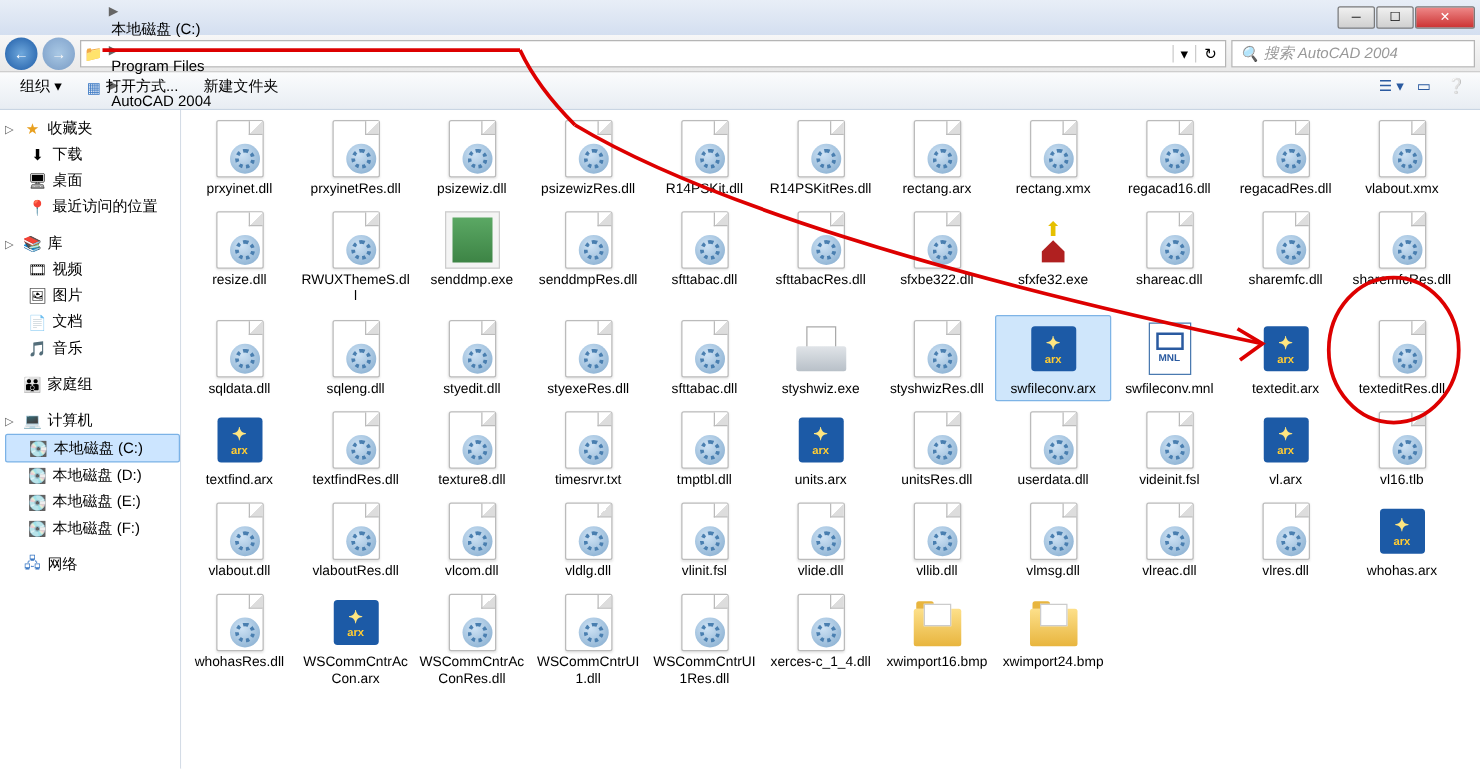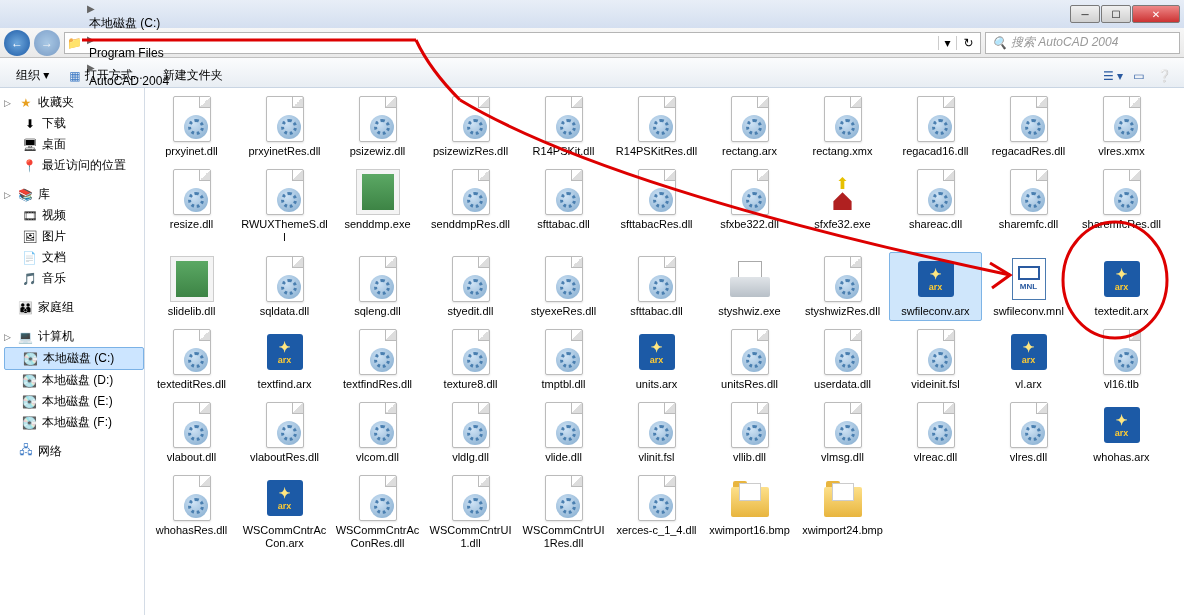--- a/index.html
+++ b/index.html
@@ -14,21 +14,21 @@
 .addr { height: 30px; background: linear-gradient(#f7f7f7,#e9e9e9); border-bottom: 1px solid #c0c0c0; display: flex; align-items: center; padding: 2px 4px; gap: 4px; }
 .navbtn { width: 26px; height: 26px; border-radius: 50%; background: radial-gradient(#6fa8dc,#1c5aa6); display: flex; align-items: center; justify-content: center; color: #fff; font-size: 12px; }
 .breadcrumb-bar { flex: 1; height: 22px; border: 1px solid #b5b5b5; background: #fff; display: flex; align-items: center; font-size: 12px; }
 .bc-icon { width: 20px; display: flex; align-items: center; justify-content: center; }
 .bc-item { padding: 0 4px; display: flex; align-items: center; height: 100%; }
 .bc-sep { color: #666; padding: 0 2px; font-size: 10px; }
 .dd { border-left: 1px solid #ccc; width: 18px; text-align: center; }
 .refresh { border-left: 1px solid #ccc; width: 24px; text-align: center; }
 .search { width: 195px; height: 22px; border: 1px solid #b5b5b5; background: #fff; display: flex; align-items: center; font-size: 12px; color: #999; padding: 0 6px; font-style: italic; }
 
-.toolbar { height: 30px; background: linear-gradient(#fbfcfd,#e8edf3); border-bottom: 1px solid #c9d5e3; display: flex; align-items: flex-end; font-size: 12px; padding: 0 8px; gap: 4px; }
+.toolbar { height: 30px; background: linear-gradient(#fbfcfd,#e8edf3); border-bottom: 1px solid #c9d5e3; display: flex; align-items: flex-start; font-size: 12px; padding: 0 8px; gap: 4px; }
 .tb-btn { padding: 3px 8px; display: flex; align-items: center; gap: 4px; border-radius: 2px; }
 .tb-spacer { flex: 1; }
 .tb-icon { width: 22px; height: 22px; display: flex; align-items: center; justify-content: center; color: #2a5aa0; }
 
 .main { display: flex; height: calc(615px - 28px - 30px - 30px); }
 .sidebar { width: 145px; border-right: 1px solid #d4dce6; overflow: auto; font-size: 12px; padding: 4px 0 10px 4px; background: #fff; }
 .sb-group { margin-bottom: 8px; }
 .sb-head { display: flex; align-items: center; gap: 4px; padding: 2px 0; }
 .sb-arrow { width: 10px; font-size: 9px; color: #666; }
 .sb-gicon { width: 16px; height: 16px; display: inline-flex; align-items: center; justify-content: center; }
@@ -268,21 +268,21 @@
             </div>
           </div>
     <div class="file-name">regacadRes.dll</div>
         </div>
         <div class="file">
           <div class="file-icon">
             <div class="ic-page">
               <div class="ic-gear"></div>
             </div>
           </div>
-    <div class="file-name">vlres.xmx</div>
+    <div class="file-name">vlabout.xmx</div>
         </div>
         <div class="file">
           <div class="file-icon">
             <div class="ic-page">
               <div class="ic-gear"></div>
             </div>
           </div>
     <div class="file-name">resize.dll</div>
         </div>
         <div class="file">
@@ -361,28 +361,20 @@
         <div class="file">
           <div class="file-icon">
             <div class="ic-page">
               <div class="ic-gear"></div>
             </div>
           </div>
     <div class="file-name">sharemfcRes.dll</div>
         </div>
         <div class="file">
           <div class="file-icon">
-            <div class="ic-thumb">
-              <div class="img"></div>
-            </div>
-          </div>
-    <div class="file-name">slidelib.dll</div>
-        </div>
-        <div class="file">
-          <div class="file-icon">
             <div class="ic-page">
               <div class="ic-gear"></div>
             </div>
           </div>
     <div class="file-name">sqldata.dll</div>
         </div>
         <div class="file">
           <div class="file-icon">
             <div class="ic-page">
               <div class="ic-gear"></div>
@@ -487,20 +479,28 @@
             </div>
           </div>
     <div class="file-name">texture8.dll</div>
         </div>
         <div class="file">
           <div class="file-icon">
             <div class="ic-page">
               <div class="ic-gear"></div>
             </div>
           </div>
+    <div class="file-name">timesrvr.txt</div>
+        </div>
+        <div class="file">
+          <div class="file-icon">
+            <div class="ic-page">
+              <div class="ic-gear"></div>
+            </div>
+          </div>
     <div class="file-name">tmptbl.dll</div>
         </div>
         <div class="file">
           <div class="file-icon">
             <div class="ic-arx">
               <span class="star">✦</span>
               <span>arx</span>
             </div>
           </div>
     <div class="file-name">units.arx</div>
@@ -577,29 +577,29 @@
             </div>
           </div>
     <div class="file-name">vldlg.dll</div>
         </div>
         <div class="file">
           <div class="file-icon">
             <div class="ic-page">
               <div class="ic-gear"></div>
             </div>
           </div>
+    <div class="file-name">vlinit.fsl</div>
+        </div>
+        <div class="file">
+          <div class="file-icon">
+            <div class="ic-page">
+              <div class="ic-gear"></div>
+            </div>
+          </div>
     <div class="file-name">vlide.dll</div>
-        </div>
-        <div class="file">
-          <div class="file-icon">
-            <div class="ic-page">
-              <div class="ic-gear"></div>
-            </div>
-          </div>
-    <div class="file-name">vlinit.fsl</div>
         </div>
         <div class="file">
           <div class="file-icon">
             <div class="ic-page">
               <div class="ic-gear"></div>
             </div>
           </div>
     <div class="file-name">vllib.dll</div>
         </div>
         <div class="file">

